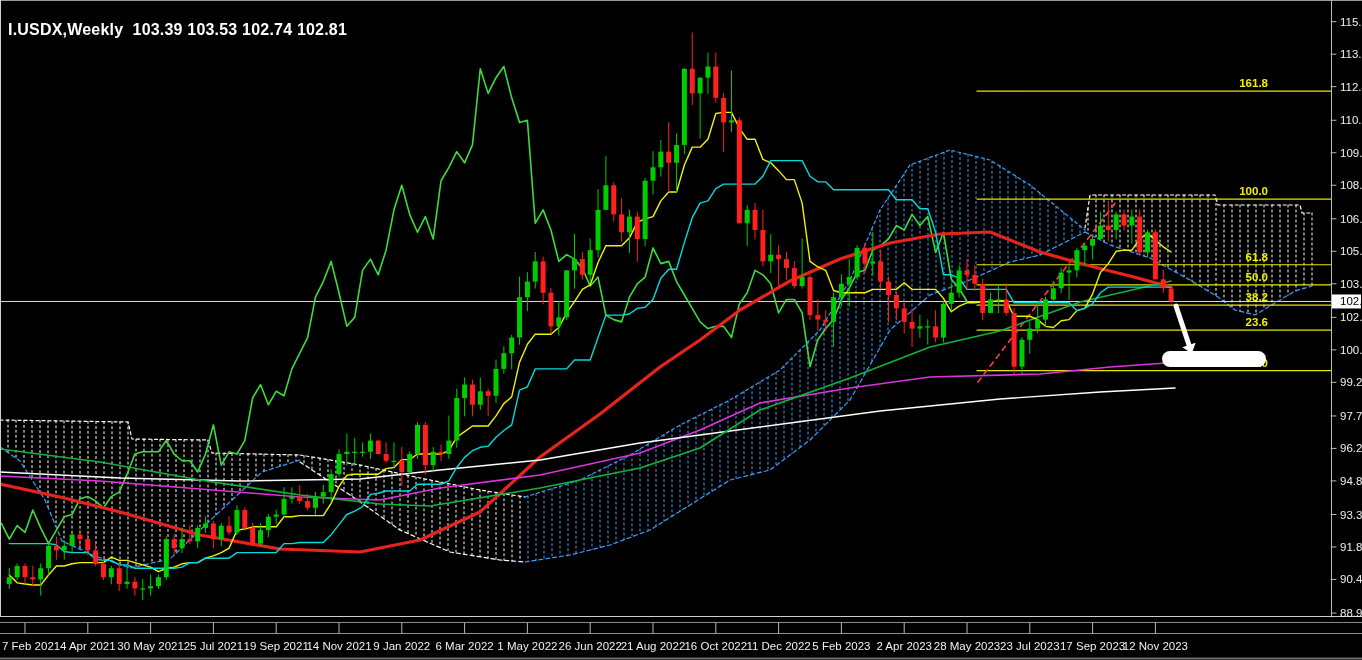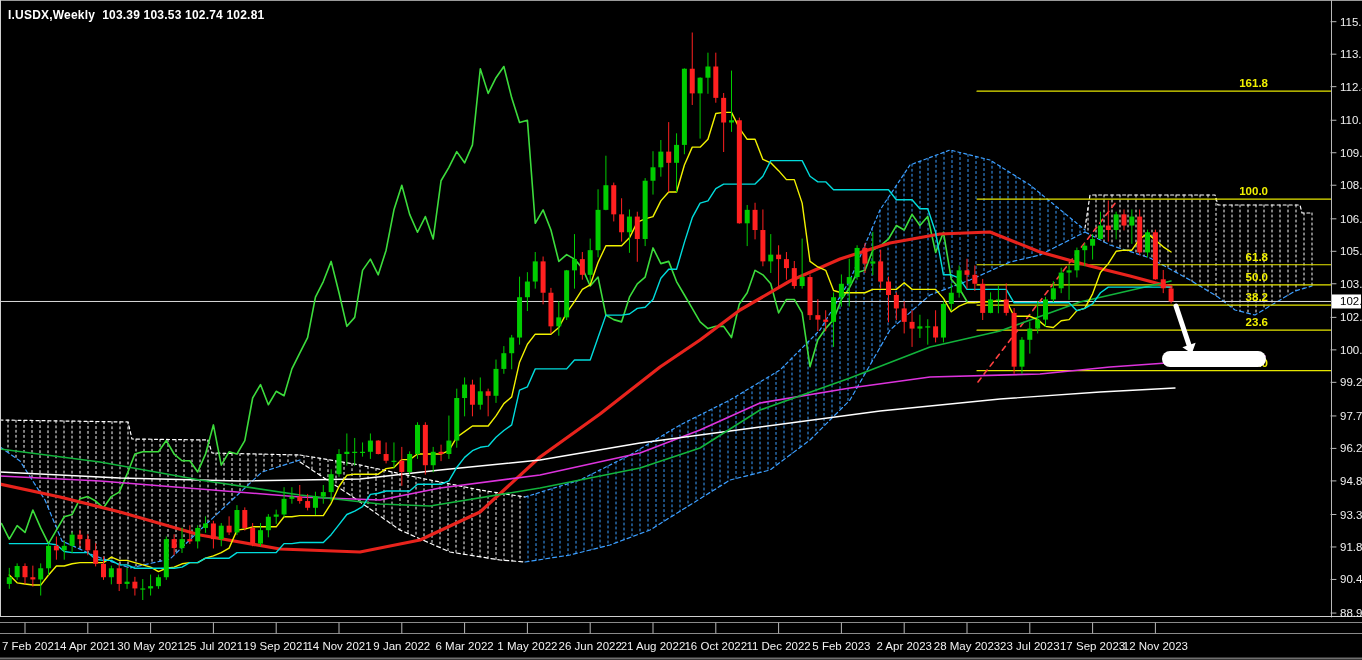--- a/index.html
+++ b/index.html
@@ -1,18 +1,18 @@
 <!DOCTYPE html>
 <html><head>
 <meta charset="utf-8">
 <style>
   html,body{margin:0;padding:0;background:#000;width:1362px;height:660px;overflow:hidden;}
   #app{position:relative;width:1362px;height:660px;background:#000;
        font-family:"Liberation Sans","DejaVu Sans",sans-serif;}
-  #chart-title{position:absolute;left:8px;top:8px;color:#fff;font-size:12px;font-weight:700;
+  #chart-title{position:absolute;left:8px;top:21px;color:#fff;font-size:16px;font-weight:700;
        letter-spacing:0.2px;white-space:pre;z-index:5;}
   svg text{font-family:"Liberation Sans","DejaVu Sans",sans-serif;}
 </style>
 </head>
 <body>
 
 <div id="app">
   <div id="chart-title"><span>I.USDX,Weekly</span>  <span>103.39 103.53 102.74 102.81</span></div>
   <div id="chart-canvas"><svg width="1362" height="660" viewBox="0 0 1362 660">
         <g>

